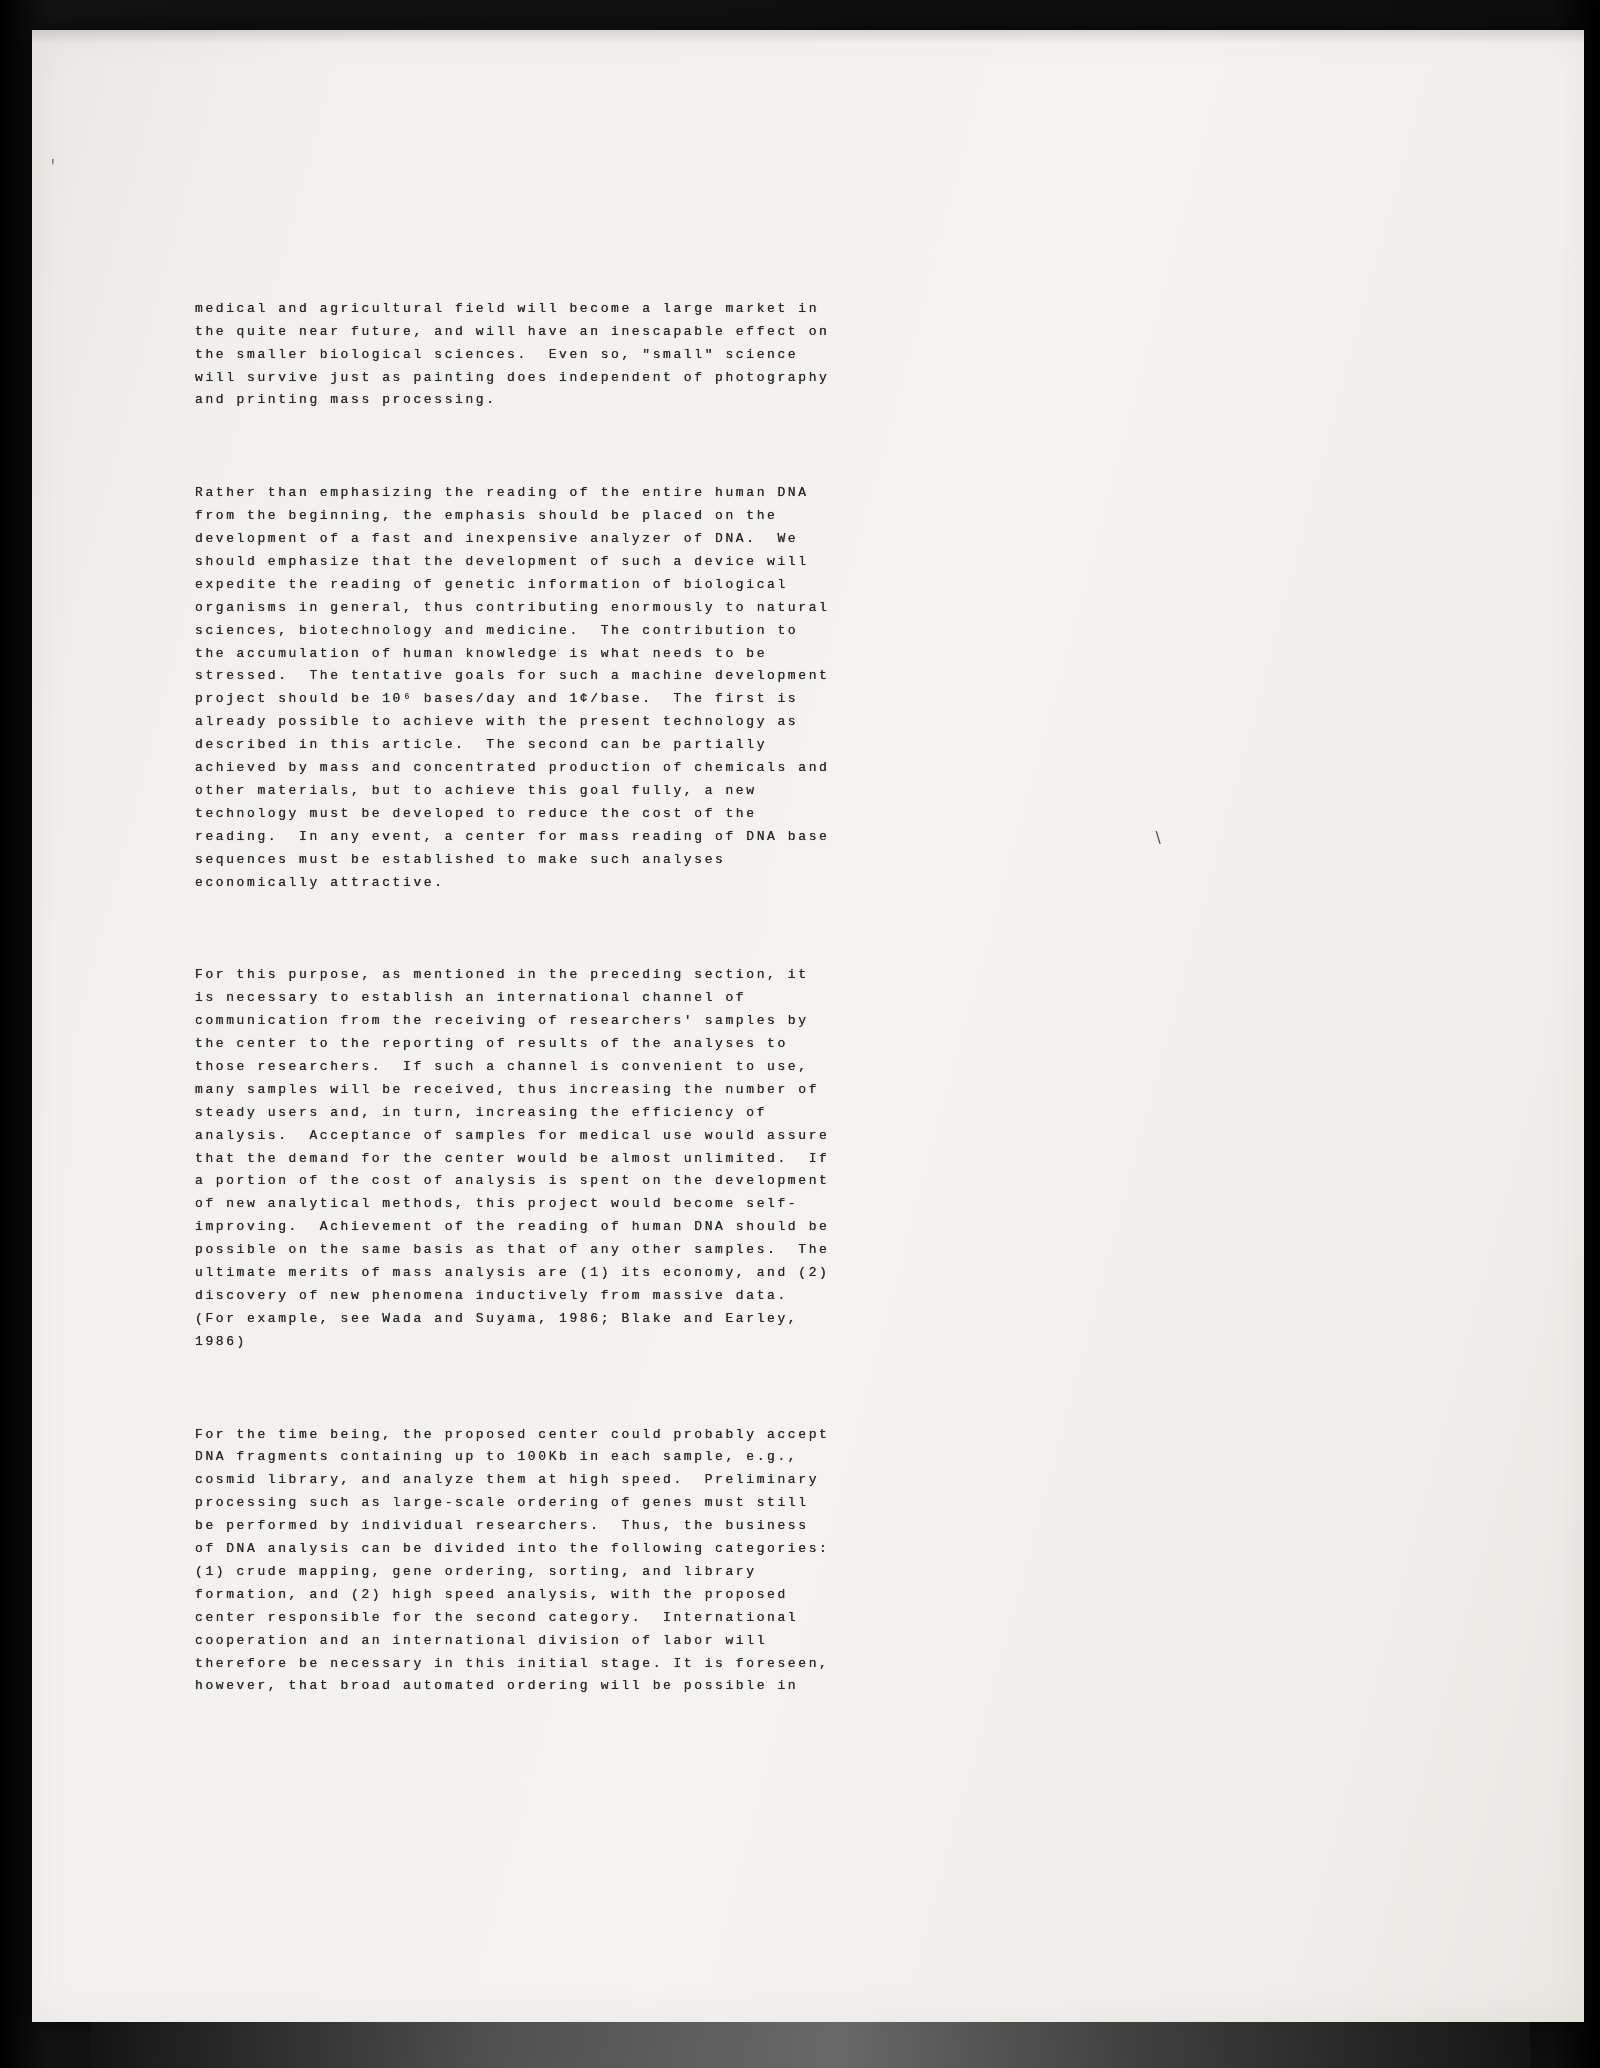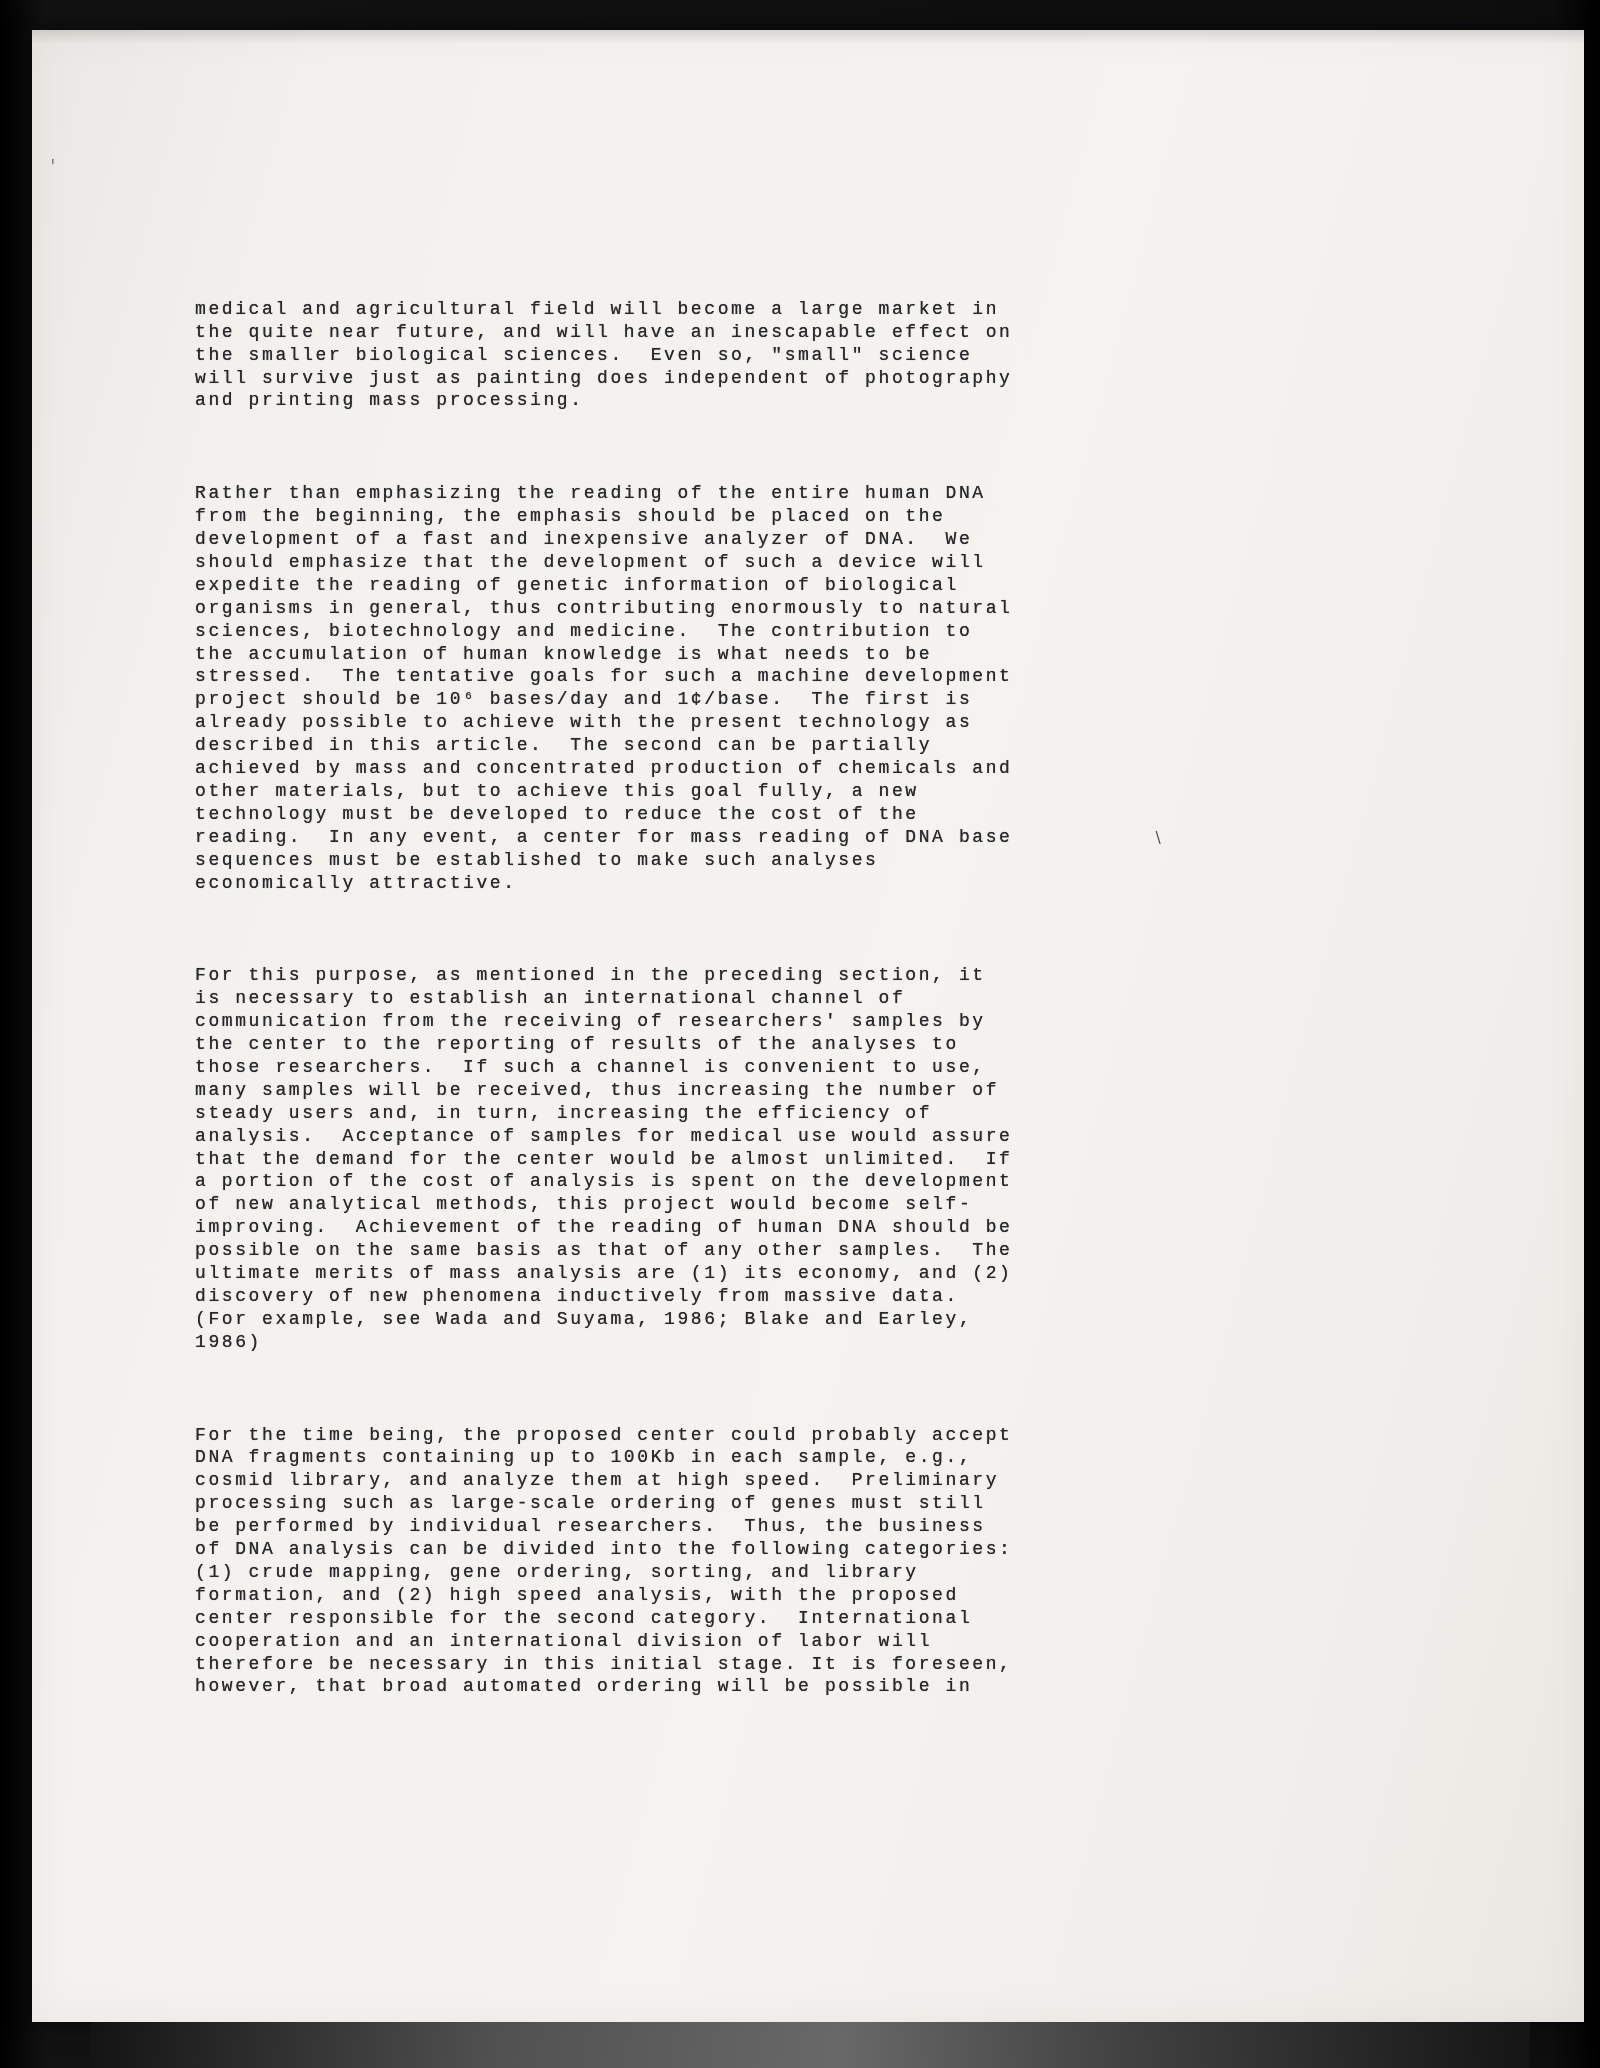--- a/index.html
+++ b/index.html
@@ -39,21 +39,21 @@
     position: absolute;
     left: 0; top: 0; right: 0;
     height: 14px;
     background: linear-gradient(180deg, rgba(0,0,0,0.10), rgba(0,0,0,0));
   }
   .text-area {
     position: absolute;
     left: 163px;
     top: 222px;
     width: 890px;
-    font-size: 18px;
+    font-size: 13px;
     line-height: 22.9px;
     letter-spacing: 2.6px;
     color: #29282b;
     white-space: pre-wrap;
     text-shadow: 0 0 0.7px rgba(35,33,38,0.85);
   }
   .para { margin-bottom: 24px; }
   .speck {
     position: absolute;
     color: #3a3a3a;

